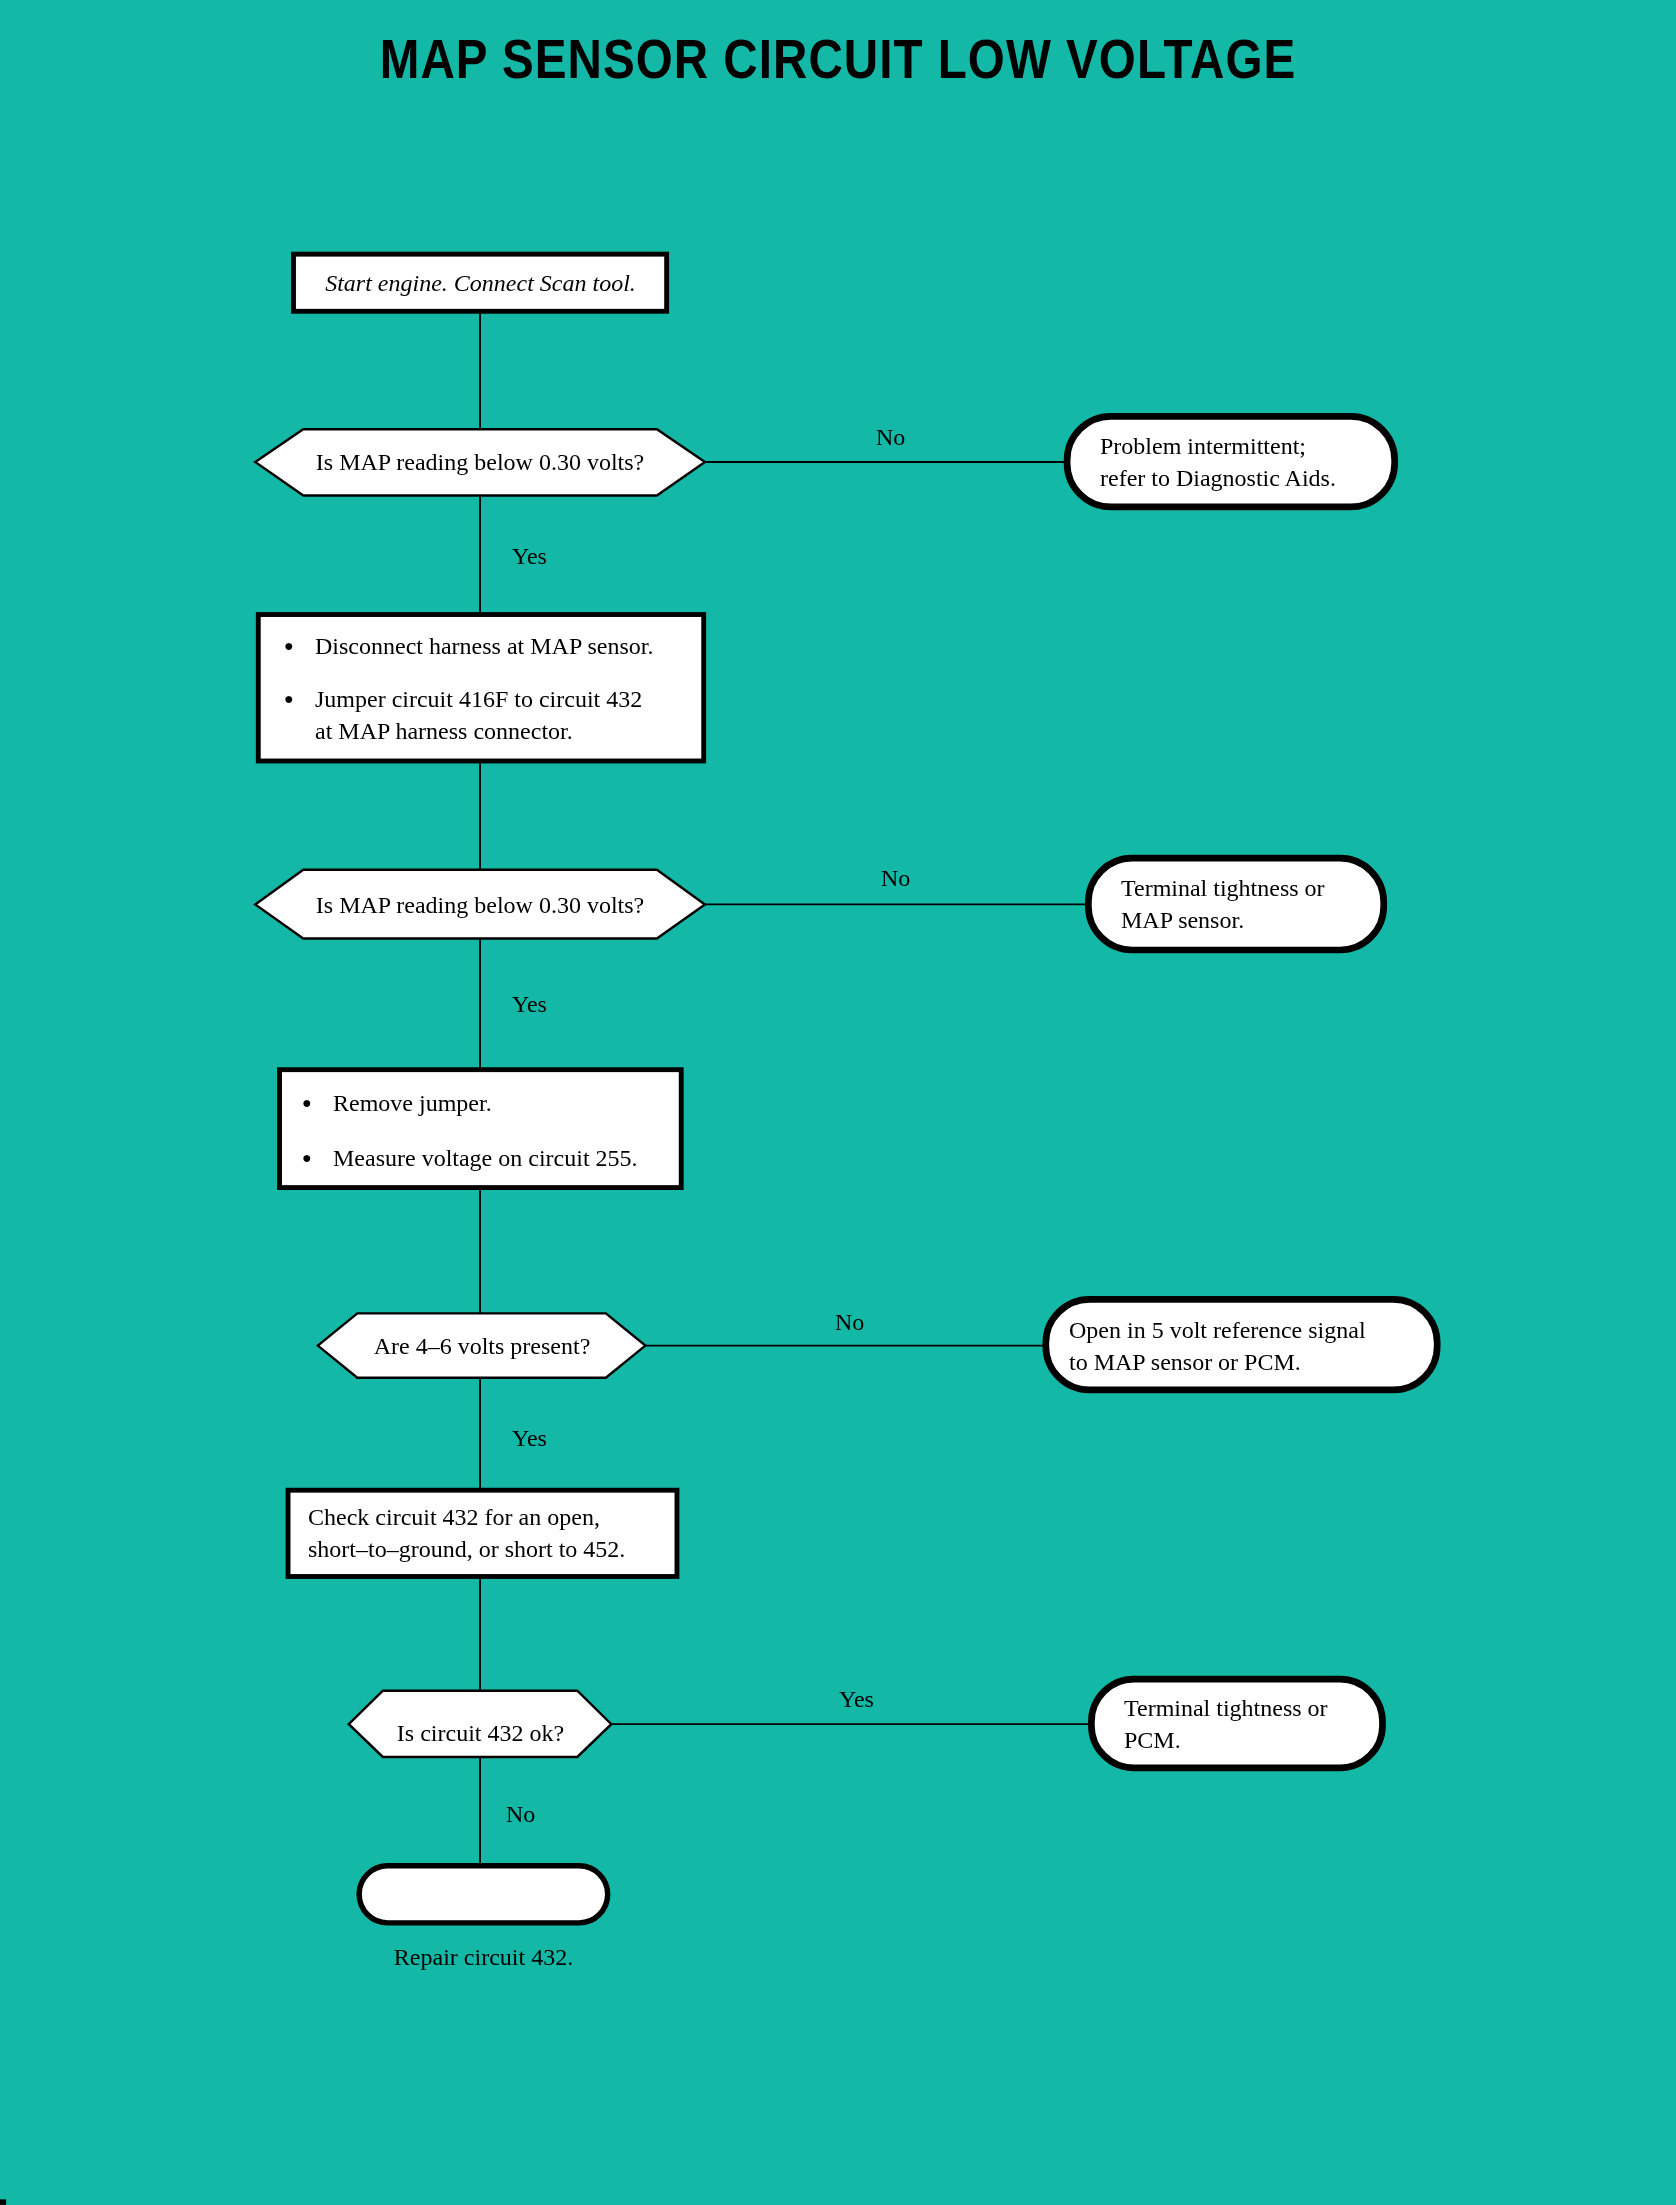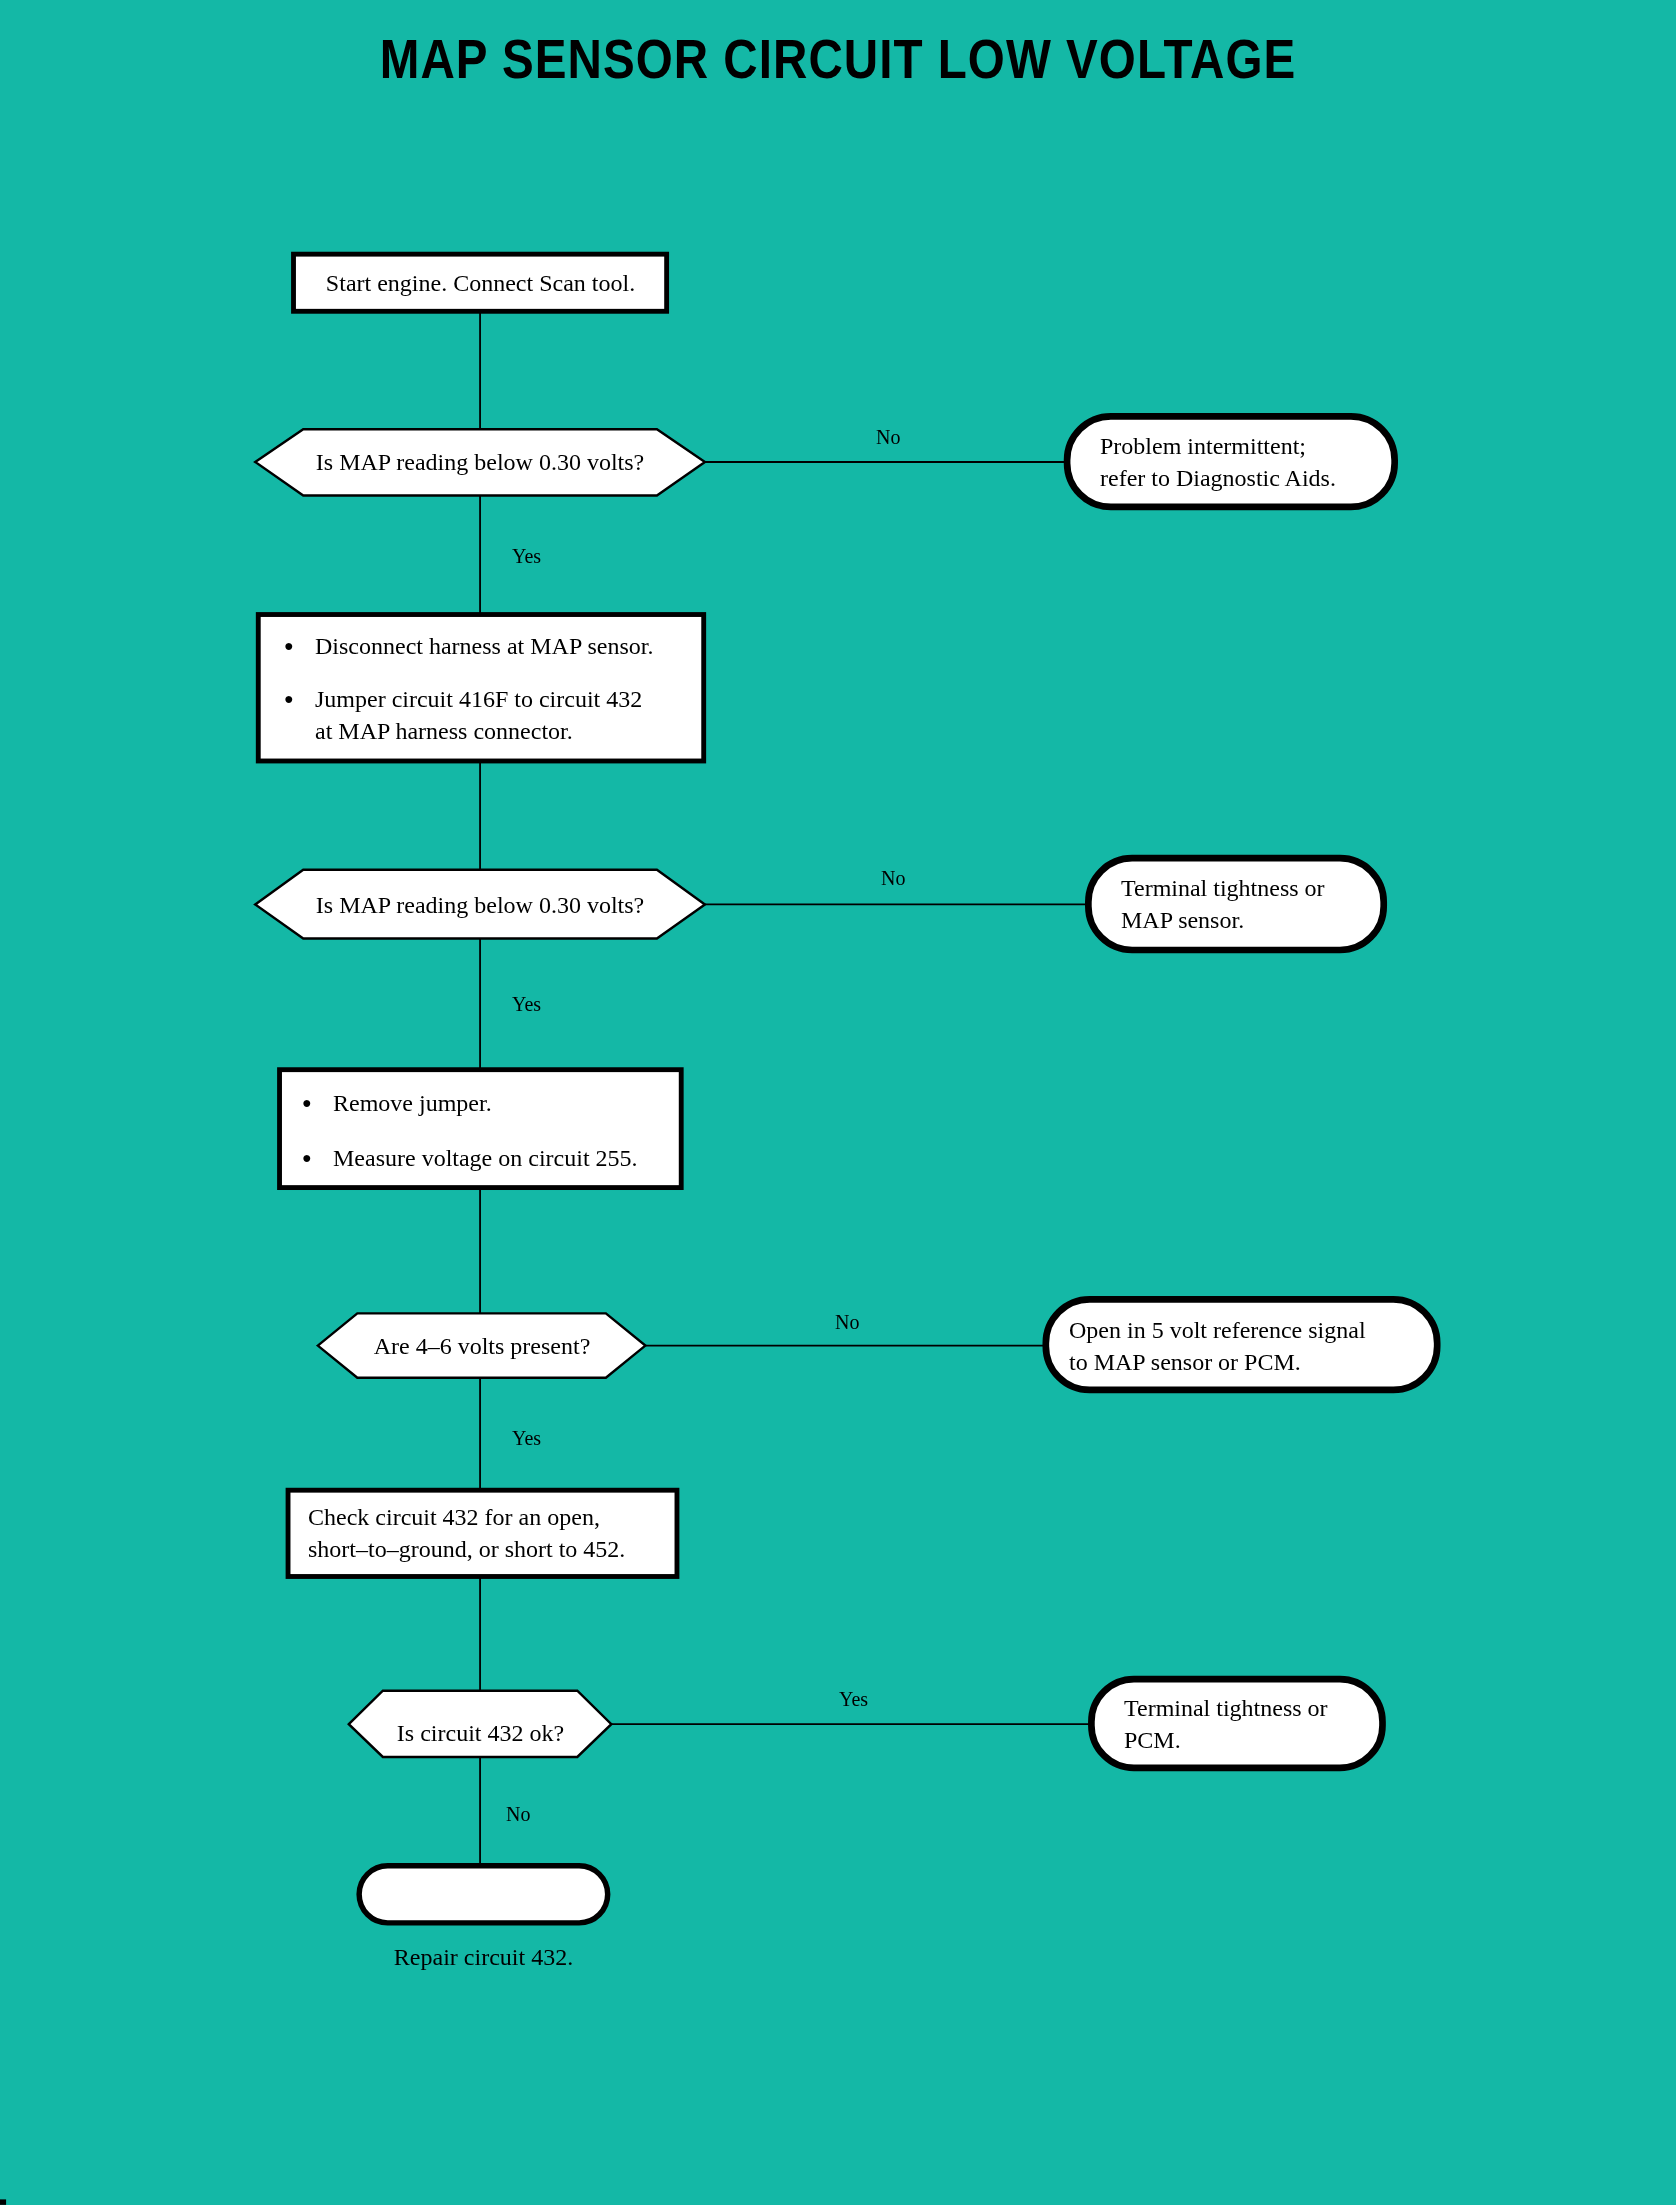--- a/index.html
+++ b/index.html
@@ -49,21 +49,21 @@
   }
   .oval-text {
     display: flex;
     flex-direction: column;
     justify-content: center;
     text-align: left;
     box-sizing: border-box;
   }
   .edge-label {
     position: absolute;
-    font-size: 20px;
+    font-size: 24px;
     line-height: 27px;
     white-space: nowrap;
   }
   .bullet-row {
     position: absolute;
     display: flex;
     align-items: flex-start;
     font-size: 24px;
     line-height: 32px;
   }
@@ -113,21 +113,21 @@
     <rect x="1791" y="1412" width="486" height="151" rx="72" ry="72" fill="#fff" stroke="#000" stroke-width="11"></rect>
     <rect x="1721" y="2138" width="644" height="149" rx="72" ry="72" fill="#fff" stroke="#000" stroke-width="11"></rect>
     <rect x="1796" y="2763" width="479" height="146" rx="70" ry="70" fill="#fff" stroke="#000" stroke-width="11"></rect>
     <rect x="591" y="3070" width="409" height="94" rx="47" ry="47" fill="#fff" stroke="#000" stroke-width="9"></rect>
 
     <rect x="0" y="3619" width="10" height="9" fill="#000"></rect>
   </svg>
 
   <div class="title">MAP SENSOR CIRCUIT LOW VOLTAGE</div>
 
-  <div class="txt center-box" style="left:294px; top:254px; width:373px; height:57px;">Start engine. Connect Scan tool.</div>
+  <div class="txt center-box" style="left:294px; top:254px; width:373px; height:57px;font-style:italic;">Start engine. Connect Scan tool.</div>
 
   <div class="txt center-box" style="left:255px; top:429px; width:450px; height:66px;">Is MAP reading below 0.30 volts?</div>
   <div class="edge-label" style="left:876px; top:424px;">No</div>
   <div class="txt oval-text" style="left:1067px; top:416px; width:328px; height:91px; padding-left:33px;">Problem intermittent;
 refer to Diagnostic Aids.</div>
   <div class="edge-label" style="left:512px; top:543px;">Yes</div>
 
   <div class="bullet-row" style="left:284px; top:630px; width:401px;">
     <span class="bullet-glyph">●</span>
     <span class="bullet-text">Disconnect harness at MAP sensor.</span>

